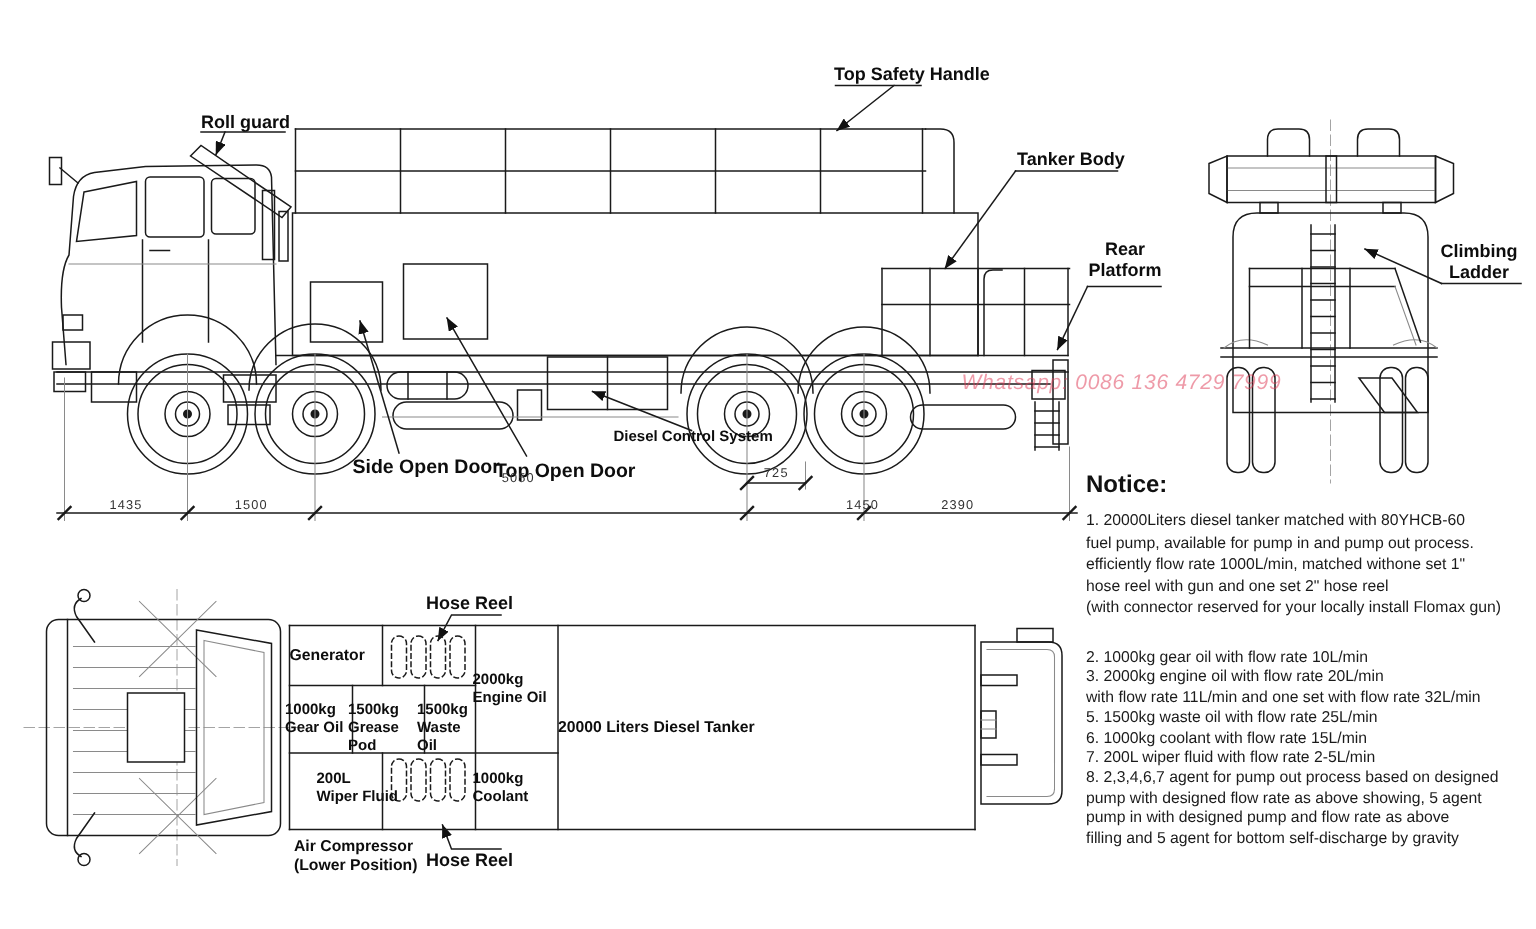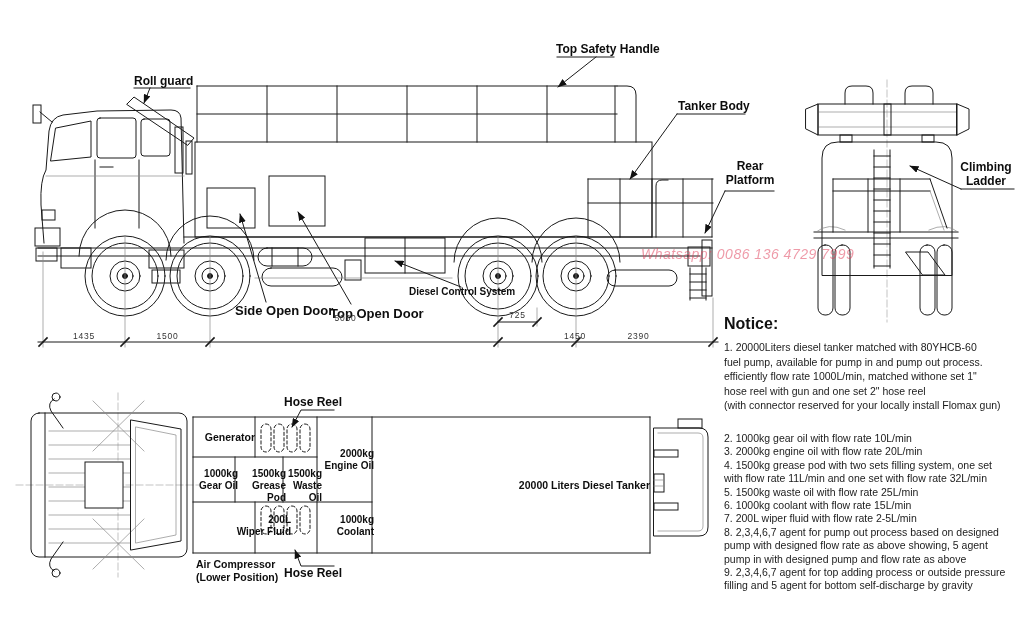--- a/index.html
+++ b/index.html
@@ -11,21 +11,21 @@
   #art .tk{stroke-width:1.6;}
   #art .cap{stroke-dasharray:3 2.5;}
   #art .cl{stroke:#9a9a9a;stroke-width:0.6;stroke-dasharray:7 3;}
   .lbl{position:absolute;font-weight:bold;font-size:11.5px;line-height:1.2;color:#0d0d0d;
        white-space:pre-line;}
   .lbl.big{font-size:12px;}
   .lbl.small{font-size:10px;}
   .ctr{text-align:center;}
   .dim{position:absolute;font-size:8.5px;letter-spacing:0.8px;color:#333;text-align:center;
        white-space:nowrap;}
-  .boxlbl{position:absolute;font-weight:bold;font-size:10px;line-height:1.2;text-align:right;
+  .boxlbl{position:absolute;font-weight:bold;font-size:10px;line-height:1.2;text-align:left;
           white-space:pre-line;color:#0d0d0d;}
   .boxlbl.left{text-align:left;}
   .wm-main{position:absolute;left:478px;top:202px;font-size:36px;font-weight:bold;font-style:italic;
            letter-spacing:1px;color:rgba(223,62,88,0.42);border-bottom:3px solid rgba(223,62,88,0.40);
            padding-bottom:1px;white-space:nowrap;}
   .wm-sub{position:absolute;left:641px;top:246px;font-size:14px;font-weight:normal;font-style:italic;
           letter-spacing:0.5px;color:rgba(223,62,88,0.52);white-space:nowrap;}
   .notice{position:absolute;left:724px;top:315px;width:298px;}
   .notice-h{font-size:16px;font-weight:bold;margin-bottom:7px;}
   .nline{white-space:nowrap;font-size:10.5px;line-height:14.6px;color:#1b1b1b;}
@@ -338,26 +338,24 @@
     <div>
       <div class="nline">1. 20000Liters diesel tanker matched with 80YHCB-60</div>
       <div class="nline">fuel pump, available for pump in and pump out process.</div>
       <div class="nline">efficiently flow rate 1000L/min, matched withone set 1"</div>
       <div class="nline">hose reel with gun and one set 2" hose reel</div>
       <div class="nline">(with connector reserved for your locally install Flomax gun)</div>
     </div>
     <div class="items">
       <div class="nline">2. 1000kg gear oil with flow rate 10L/min</div>
       <div class="nline">3. 2000kg engine oil with flow rate 20L/min</div>
-      <div class="nline">4. 1500kg grease pod with two sets filling system, one set</div>
       <div class="nline">with flow rate 11L/min and one set with flow rate 32L/min</div>
       <div class="nline">5. 1500kg waste oil with flow rate 25L/min</div>
       <div class="nline">6. 1000kg coolant with flow rate 15L/min</div>
       <div class="nline">7. 200L wiper fluid with flow rate 2-5L/min</div>
       <div class="nline">8. 2,3,4,6,7 agent for pump out process based on designed</div>
       <div class="nline">pump with designed flow rate as above showing, 5 agent</div>
       <div class="nline">pump in with designed pump and flow rate as above</div>
-      <div class="nline">9. 2,3,4,6,7 agent for top adding process or outside pressure</div>
       <div class="nline">filling and 5 agent for bottom self-discharge by gravity</div>
     </div>
   </div>
 
 </div>
 
 </body></html>

